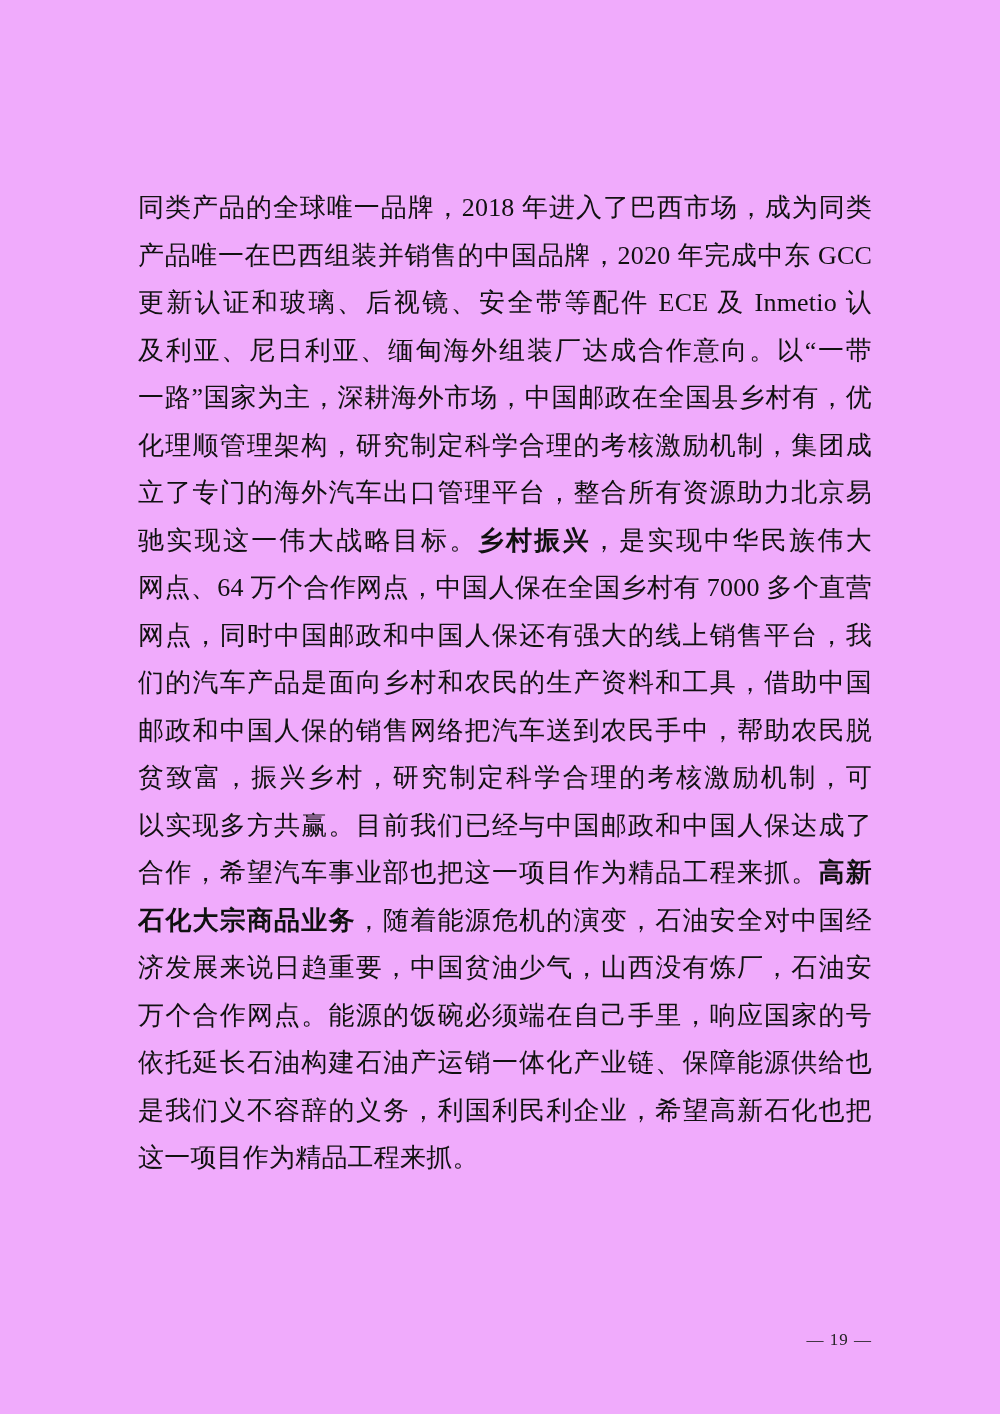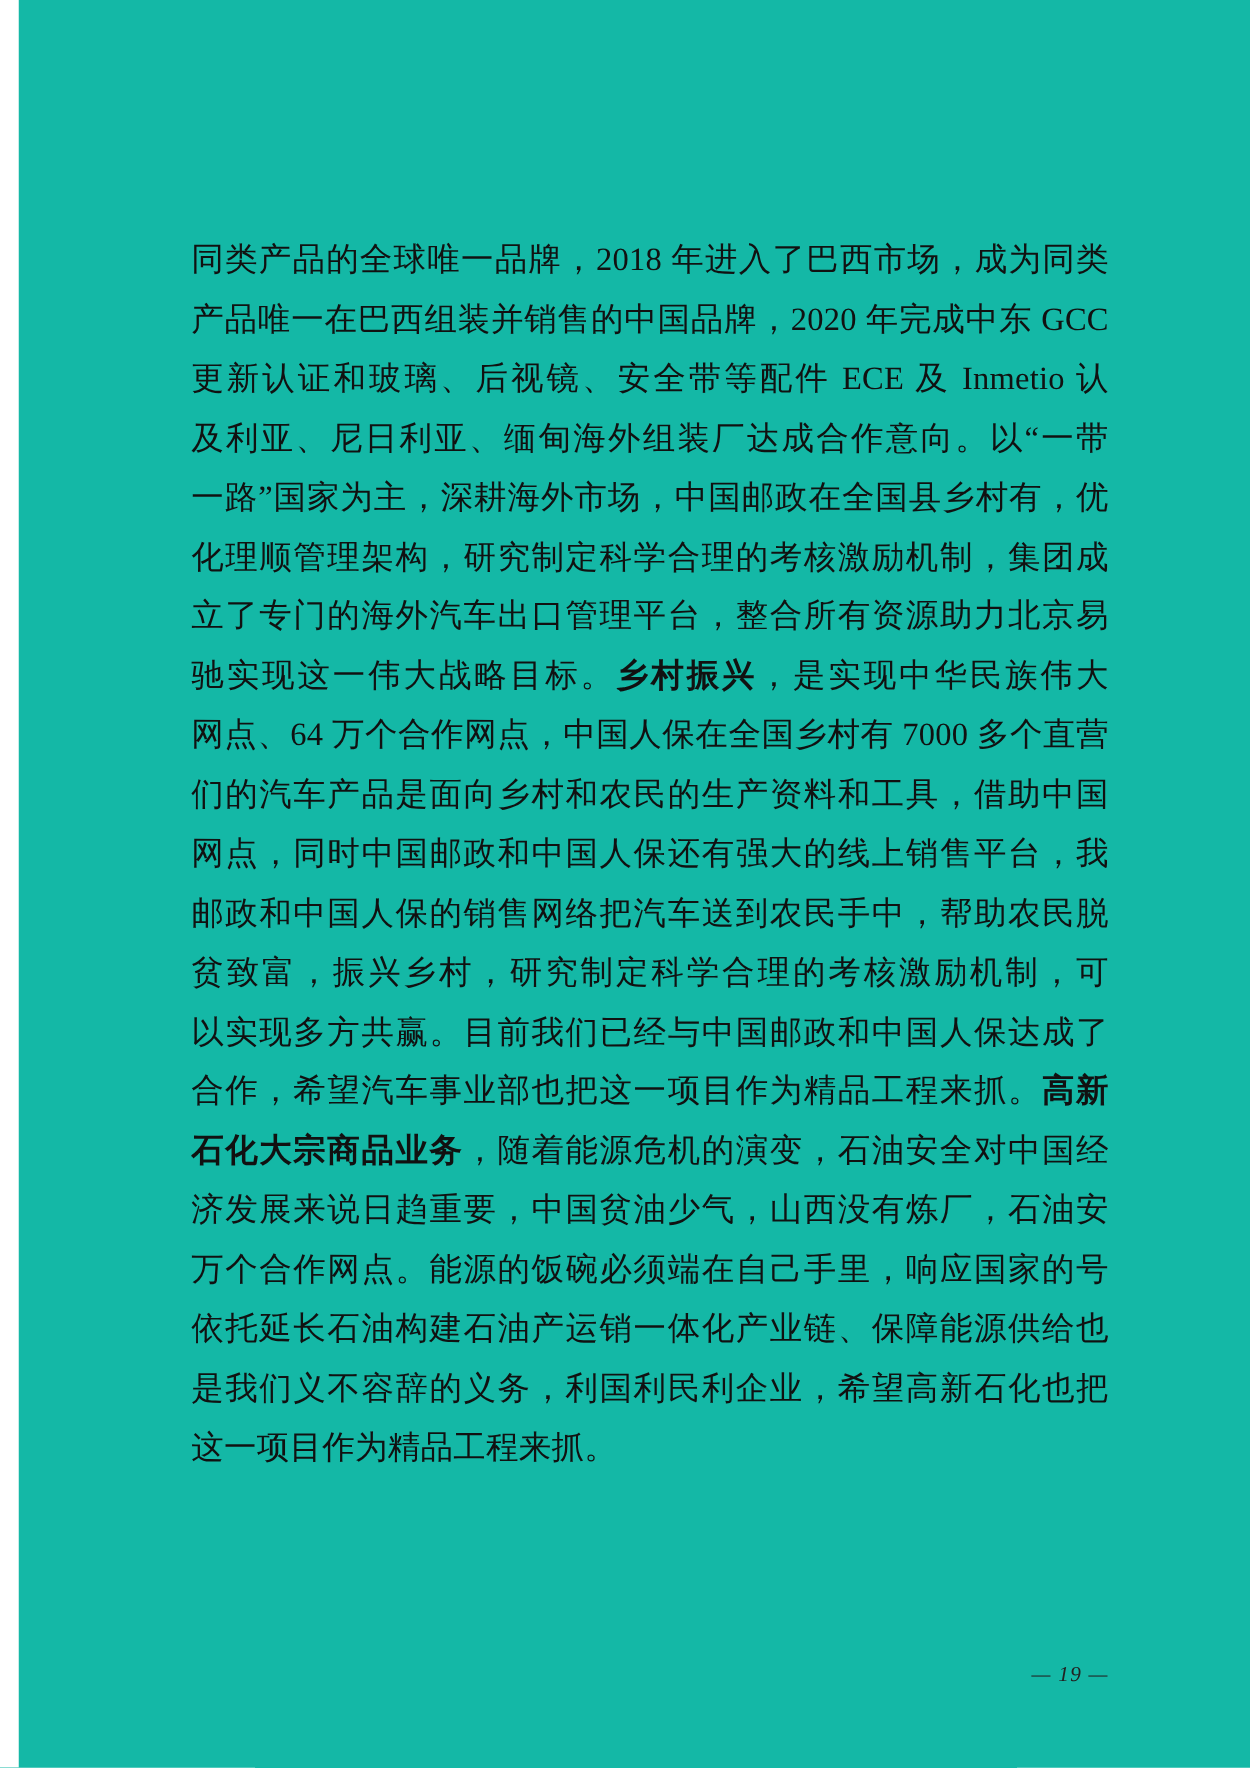--- a/index.html
+++ b/index.html
@@ -7,22 +7,21 @@
     width: 1000px;
     height: 1414px;
     background: #ffffff;
     position: relative;
     font-family: "Liberation Serif", "DejaVu Serif", serif;
     color: #111111;
   }
   .page {
     position: absolute;
     inset: 0;
-    background: #14b8a6;
-    margin-left: 15px;
+    background: #f0abfc;
   }
   .text-block {
     position: absolute;
     left: 138px;
     top: 184px;
     width: 734px;
   }
   .line {
     font-size: 26px;
     line-height: 47.5px;
@@ -40,39 +39,38 @@
   }
   .page-number {
     position: absolute;
     left: 138px;
     top: 1330px;
     width: 734px;
     text-align: right;
     font-size: 17px;
     letter-spacing: 1px;
     color: #222222;
-    font-style: italic;
   }
 </style>
 </head>
 <body>
 
 <div class="page">
   <div class="text-block">
       <div class="line"><span class="">同类产品的全球唯一品牌，2018 年进入了巴西市场，成为同类</span></div>
       <div class="line"><span class="">产品唯一在巴西组装并销售的中国品牌，2020 年完成中东 GCC</span></div>
       <div class="line"><span class="">更新认证和玻璃、后视镜、安全带等配件 ECE 及 Inmetio 认证，</span></div>
       <div class="line"><span class="">及利亚、尼日利亚、缅甸海外组装厂达成合作意向。以“一带</span></div>
       <div class="line"><span class="">一路”国家为主，深耕海外市场，中国邮政在全国县乡村有，优</span></div>
       <div class="line"><span class="">化理顺管理架构，研究制定科学合理的考核激励机制，集团成</span></div>
       <div class="line"><span class="">立了专门的海外汽车出口管理平台，整合所有资源助力北京易</span></div>
       <div class="line"><span class="">驰实现这一伟大战略目标。</span><span class="bold">乡村振兴</span><span class="">，是实现中华民族伟大</span></div>
       <div class="line"><span class="">网点、64 万个合作网点，中国人保在全国乡村有 7000 多个直营</span></div>
+      <div class="line"><span class="">网点，同时中国邮政和中国人保还有强大的线上销售平台，我</span></div>
       <div class="line"><span class="">们的汽车产品是面向乡村和农民的生产资料和工具，借助中国</span></div>
-      <div class="line"><span class="">网点，同时中国邮政和中国人保还有强大的线上销售平台，我</span></div>
       <div class="line"><span class="">邮政和中国人保的销售网络把汽车送到农民手中，帮助农民脱</span></div>
       <div class="line"><span class="">贫致富，振兴乡村，研究制定科学合理的考核激励机制，可</span></div>
       <div class="line"><span class="">以实现多方共赢。目前我们已经与中国邮政和中国人保达成了</span></div>
       <div class="line"><span class="">合作，希望汽车事业部也把这一项目作为精品工程来抓。</span><span class="bold">高新</span></div>
       <div class="line"><span class="bold">石化大宗商品业务</span><span class="">，随着能源危机的演变，石油安全对中国经</span></div>
       <div class="line"><span class="">济发展来说日趋重要，中国贫油少气，山西没有炼厂，石油安</span></div>
       <div class="line"><span class="">万个合作网点。能源的饭碗必须端在自己手里，响应国家的号召，</span></div>
       <div class="line"><span class="">依托延长石油构建石油产运销一体化产业链、保障能源供给也</span></div>
       <div class="line"><span class="">是我们义不容辞的义务，利国利民利企业，希望高新石化也把</span></div>
       <div class="line last"><span class="">这一项目作为精品工程来抓。</span></div>

